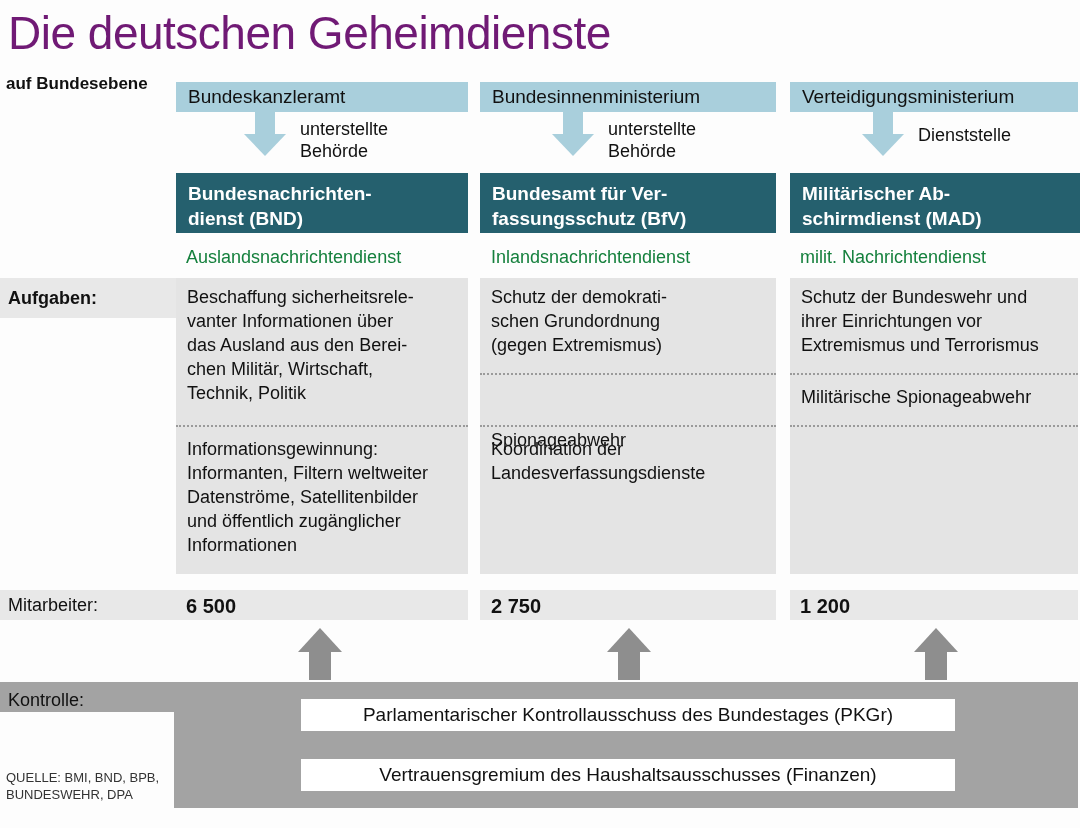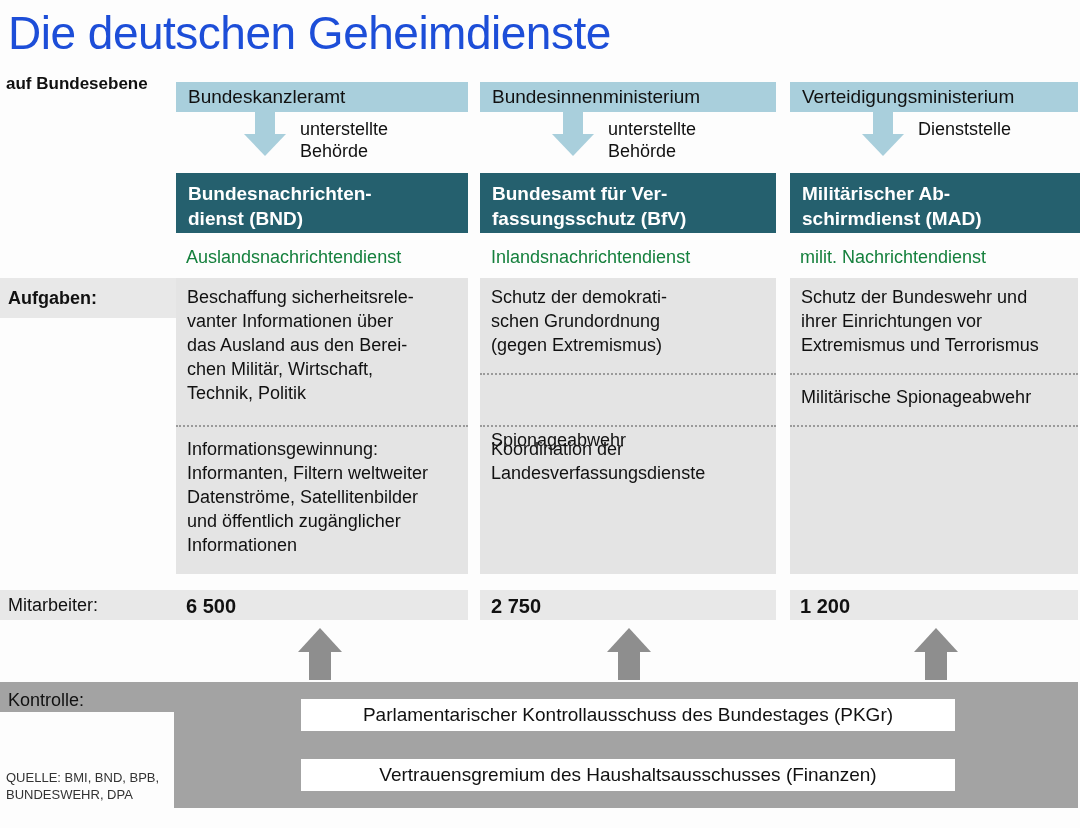--- a/index.html
+++ b/index.html
@@ -23,21 +23,21 @@
   }
 
   
   .title {
     position: absolute;
     left: 8px;
     top: 6px;
     font-size: 46px;
     font-weight: 400;
     letter-spacing: -0.5px;
-    color: #1d4ed8;
+    color: #701a75;
     white-space: nowrap;
   }
   .subtitle {
     position: absolute;
     left: 6px;
     top: 74px;
     font-size: 17px;
     font-weight: bold;
     color: #111111;
     white-space: nowrap;
@@ -285,21 +285,21 @@
     <div class="head"></div>
     <div class="shaft"></div>
   </div>
 
   <div class="ministry" style="left:790px; top:82px; width:288px;">Verteidigungsministerium</div>
 
   <div class="down-arrow" style="left:862px; top:112px;">
     <div class="shaft"></div>
     <div class="head"></div>
   </div>
-  <div class="arrow-label" style="left:918px; top:118px;">Dienststelle</div>
+  <div class="arrow-label" style="left:918px; top:124px;">Dienststelle</div>
 
   <div class="agency" style="left:790px; top:173px; width:338px; height:60px;">Militärischer Ab-
 schirmdienst (MAD)</div>
 
   <div class="svc-type" style="left:800px; top:247px;">milit. Nachrichtendienst</div>
 
   <div class="task-col" style="left:790px; top:278px; width:288px; height:296px;"></div>
   <div class="task-item" style="left:790px; top:285px; width:288px;">Schutz der Bundeswehr und
 ihrer Einrichtungen vor
 Extremismus und Terrorismus</div>

